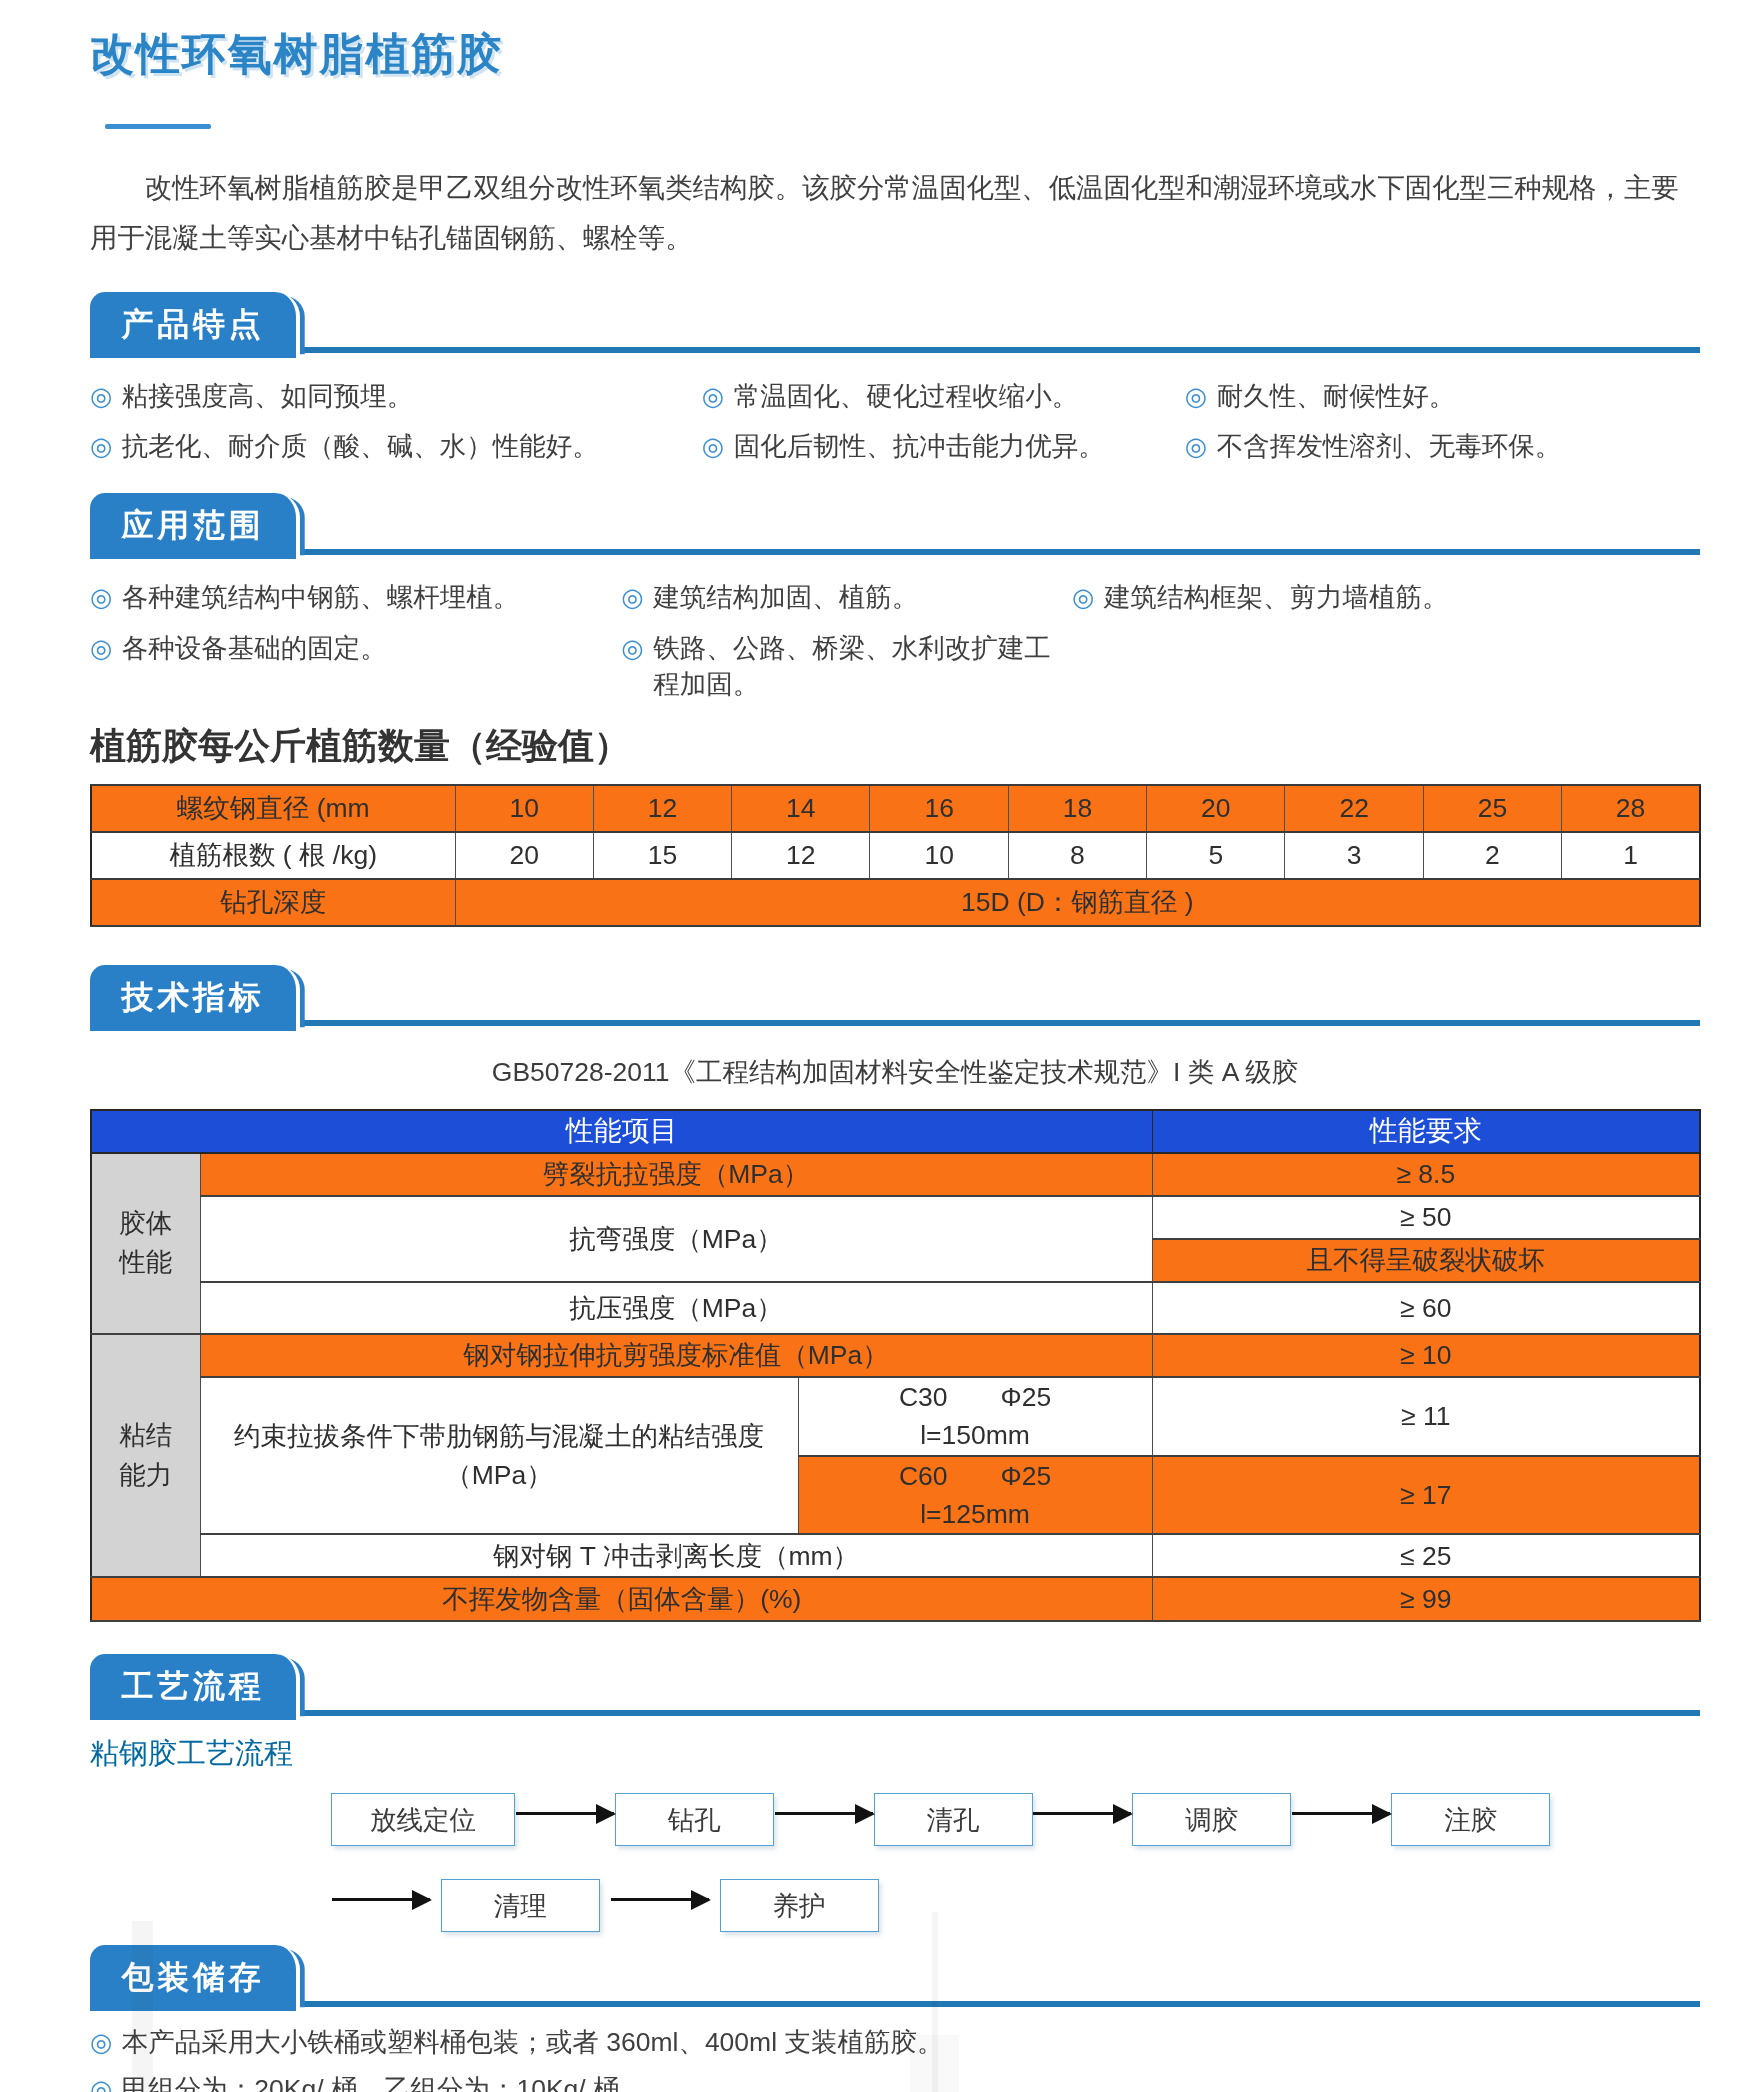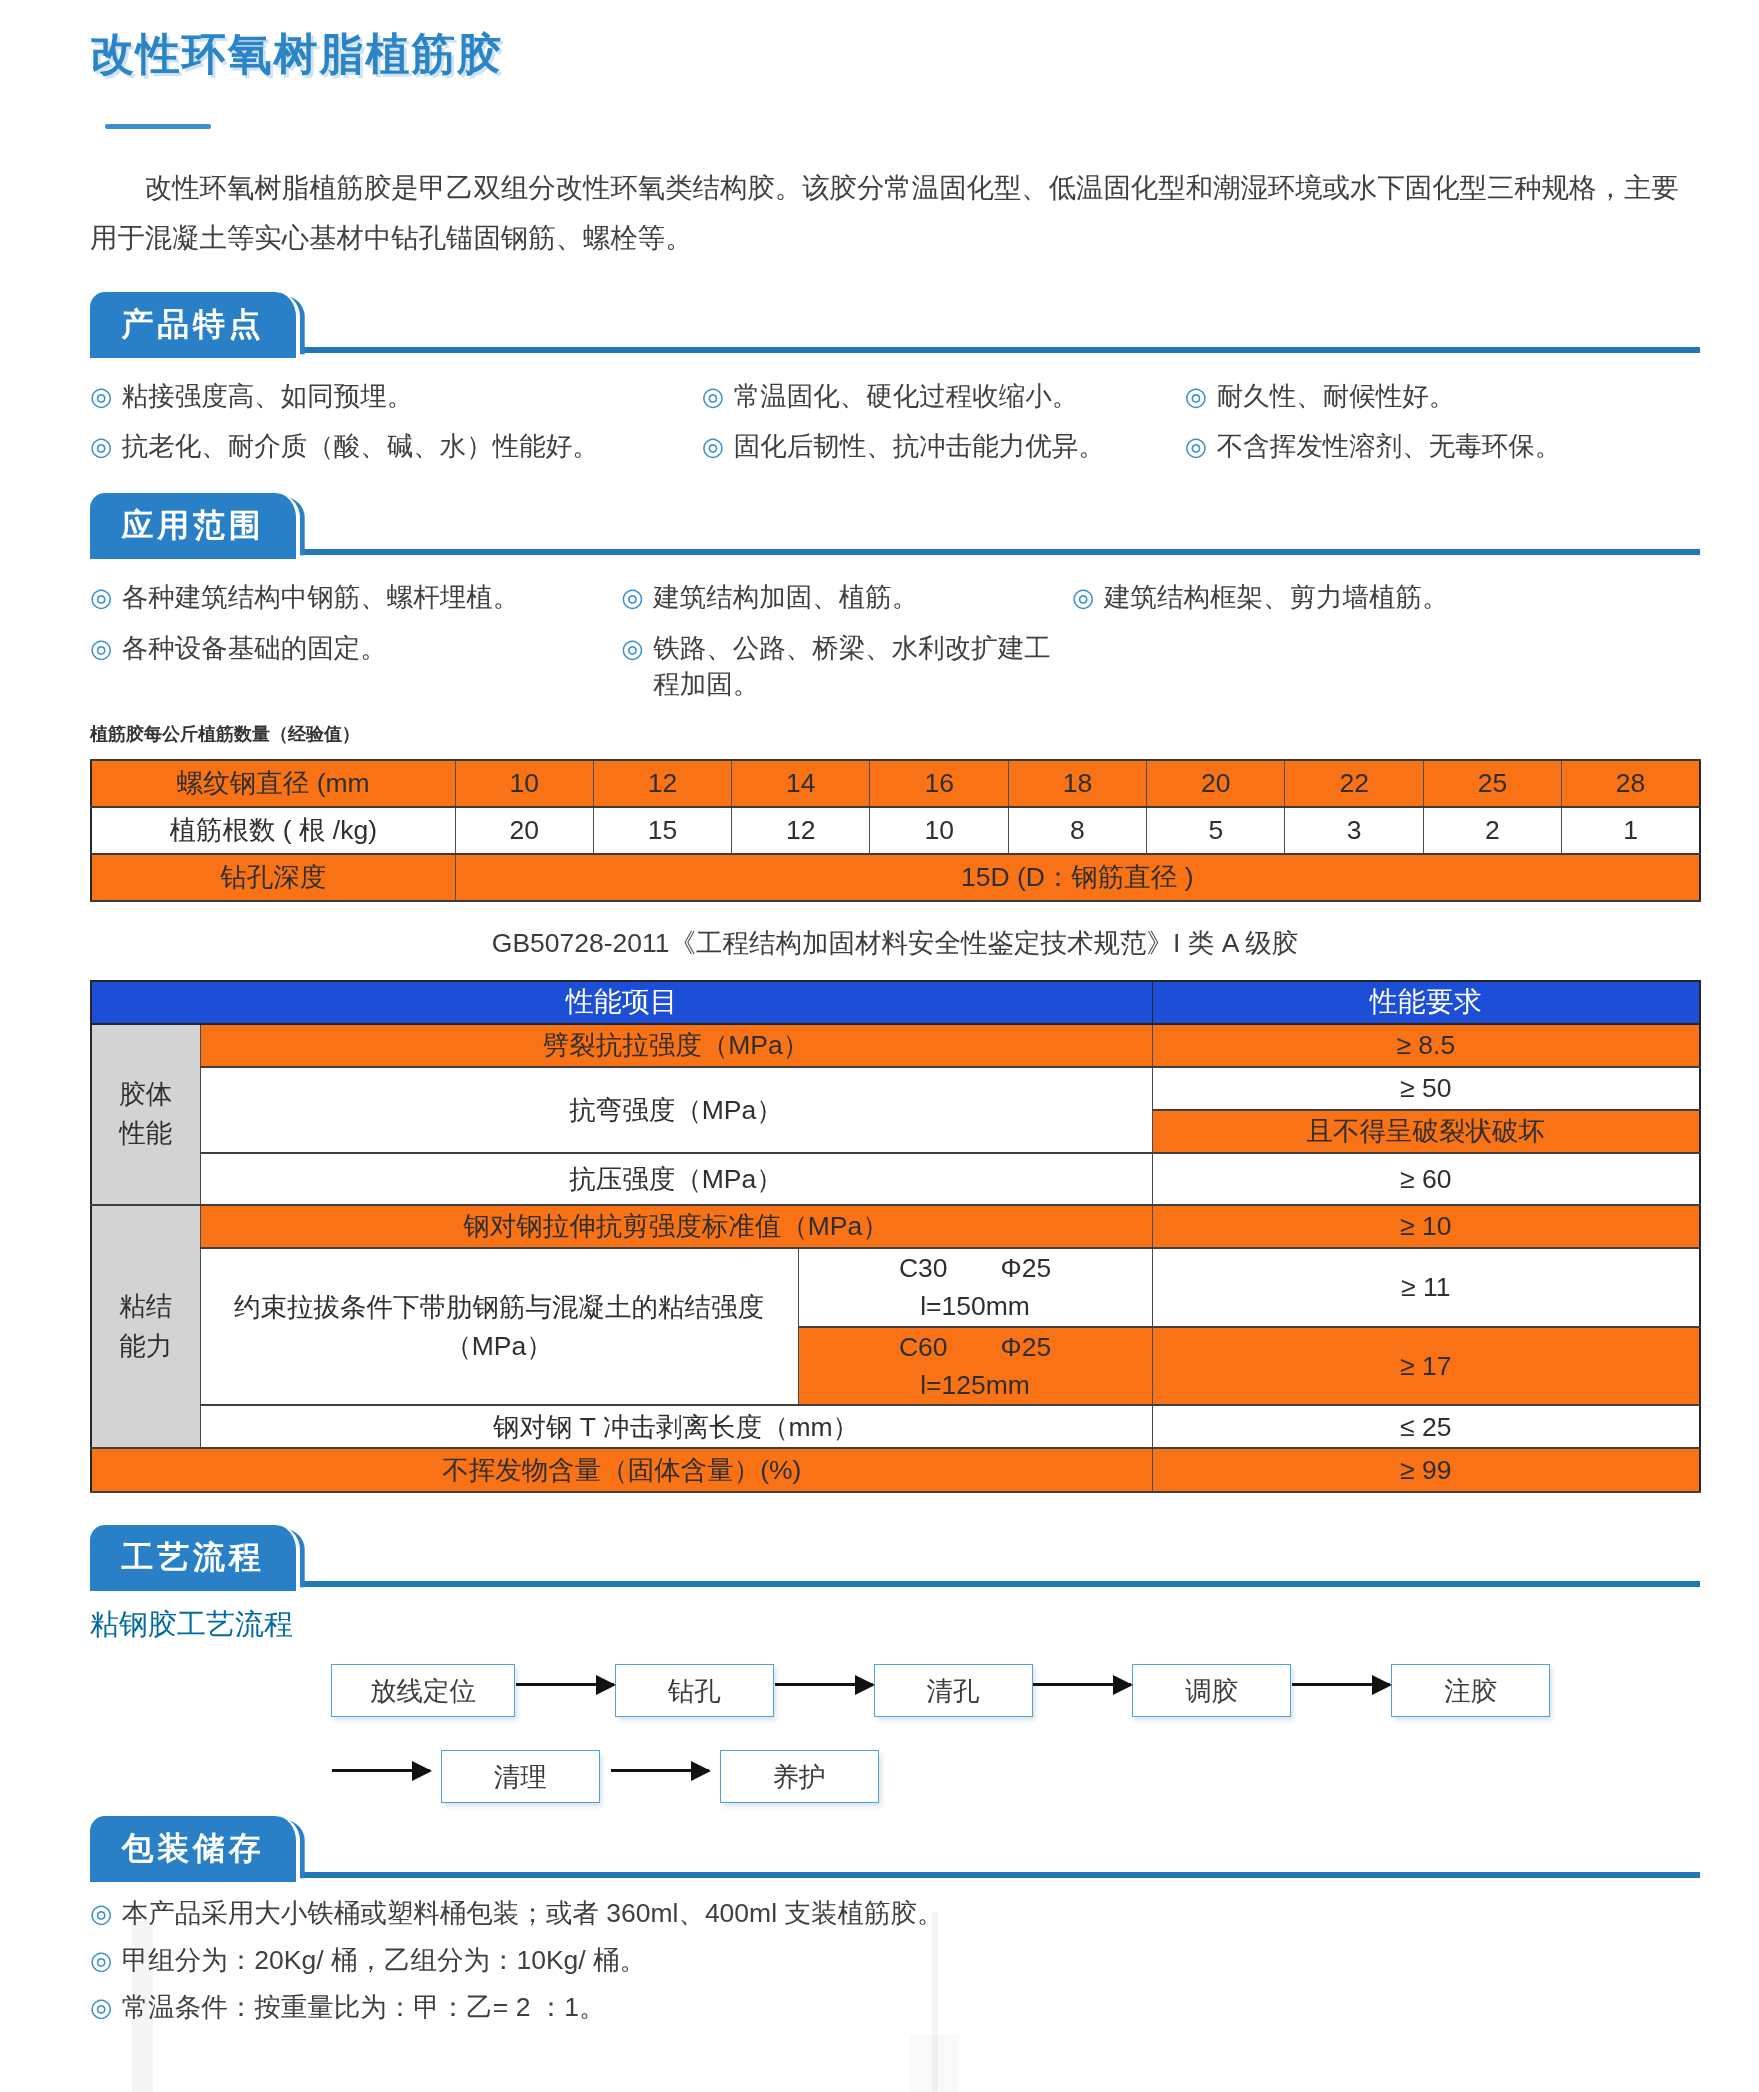--- a/index.html
+++ b/index.html
@@ -26,21 +26,21 @@
                  color:#ffffff; font-size:32px; font-weight:bold; letter-spacing:3.8px; }
 
   
   .bullet { display:flex; align-items:flex-start; font-size:26.5px; color:#3f3f3f; line-height:1.35; }
   .bullet .mark { color:#3c8fd0; margin-right:9.5px; font-size:25.6px; line-height:1.4; }
   .grid { display:grid; row-gap:15px; margin-top:21px; }
   .grid-features { grid-template-columns:38% 30% 32%; }
   .grid-apps { grid-template-columns:33% 28% 39%; }
 
   
-  .table-caption { margin-top:19px; font-size:18px; font-weight:600; color:#333; }
+  .table-caption { margin-top:19px; font-size:36px; font-weight:600; color:#333; }
   table.rebar { margin-top:13.2px; width:1611px; border-collapse:collapse; table-layout:fixed;
                 font-size:26.5px; color:#2f2f2f; border:2.8px solid #262626; }
   table.rebar td { border-left:1.9px solid #4f4f4f; border-right:1.9px solid #4f4f4f;
                    border-top:2.8px solid #3a3a3a; border-bottom:2.8px solid #3a3a3a;
                    height:47px; text-align:center; vertical-align:middle; }
   .cell-gray { background:#f97316; }
 
   
   .tech-standard { margin-top:23px; text-align:center; font-size:26.5px; color:#3c3c3c; }
   table.tech { margin-top:19px; width:1609px; border-collapse:collapse; table-layout:fixed;
@@ -194,20 +194,26 @@
         <td>2</td>
         <td>1</td>
       </tr>
       <tr>
         <td class="cell-gray">钻孔深度</td>
         <td class="cell-gray" colspan="9">15D (D：钢筋直径 )</td>
       </tr>
     </tbody>
       </table>
 
+    <div class="section-head mt-tech">
+      <div class="section-line"></div>
+      <div class="section-tab">
+        <span>技术指标</span>
+      </div>
+    </div>
     <div class="tech-standard">GB50728-2011《工程结构加固材料安全性鉴定技术规范》I 类 A 级胶</div>
 
     <table class="tech">
       <colgroup>
           <col style="width:109px">
           <col style="width:598px">
           <col style="width:354px">
           <col style="width:548px">
         </colgroup>
       <tbody>

